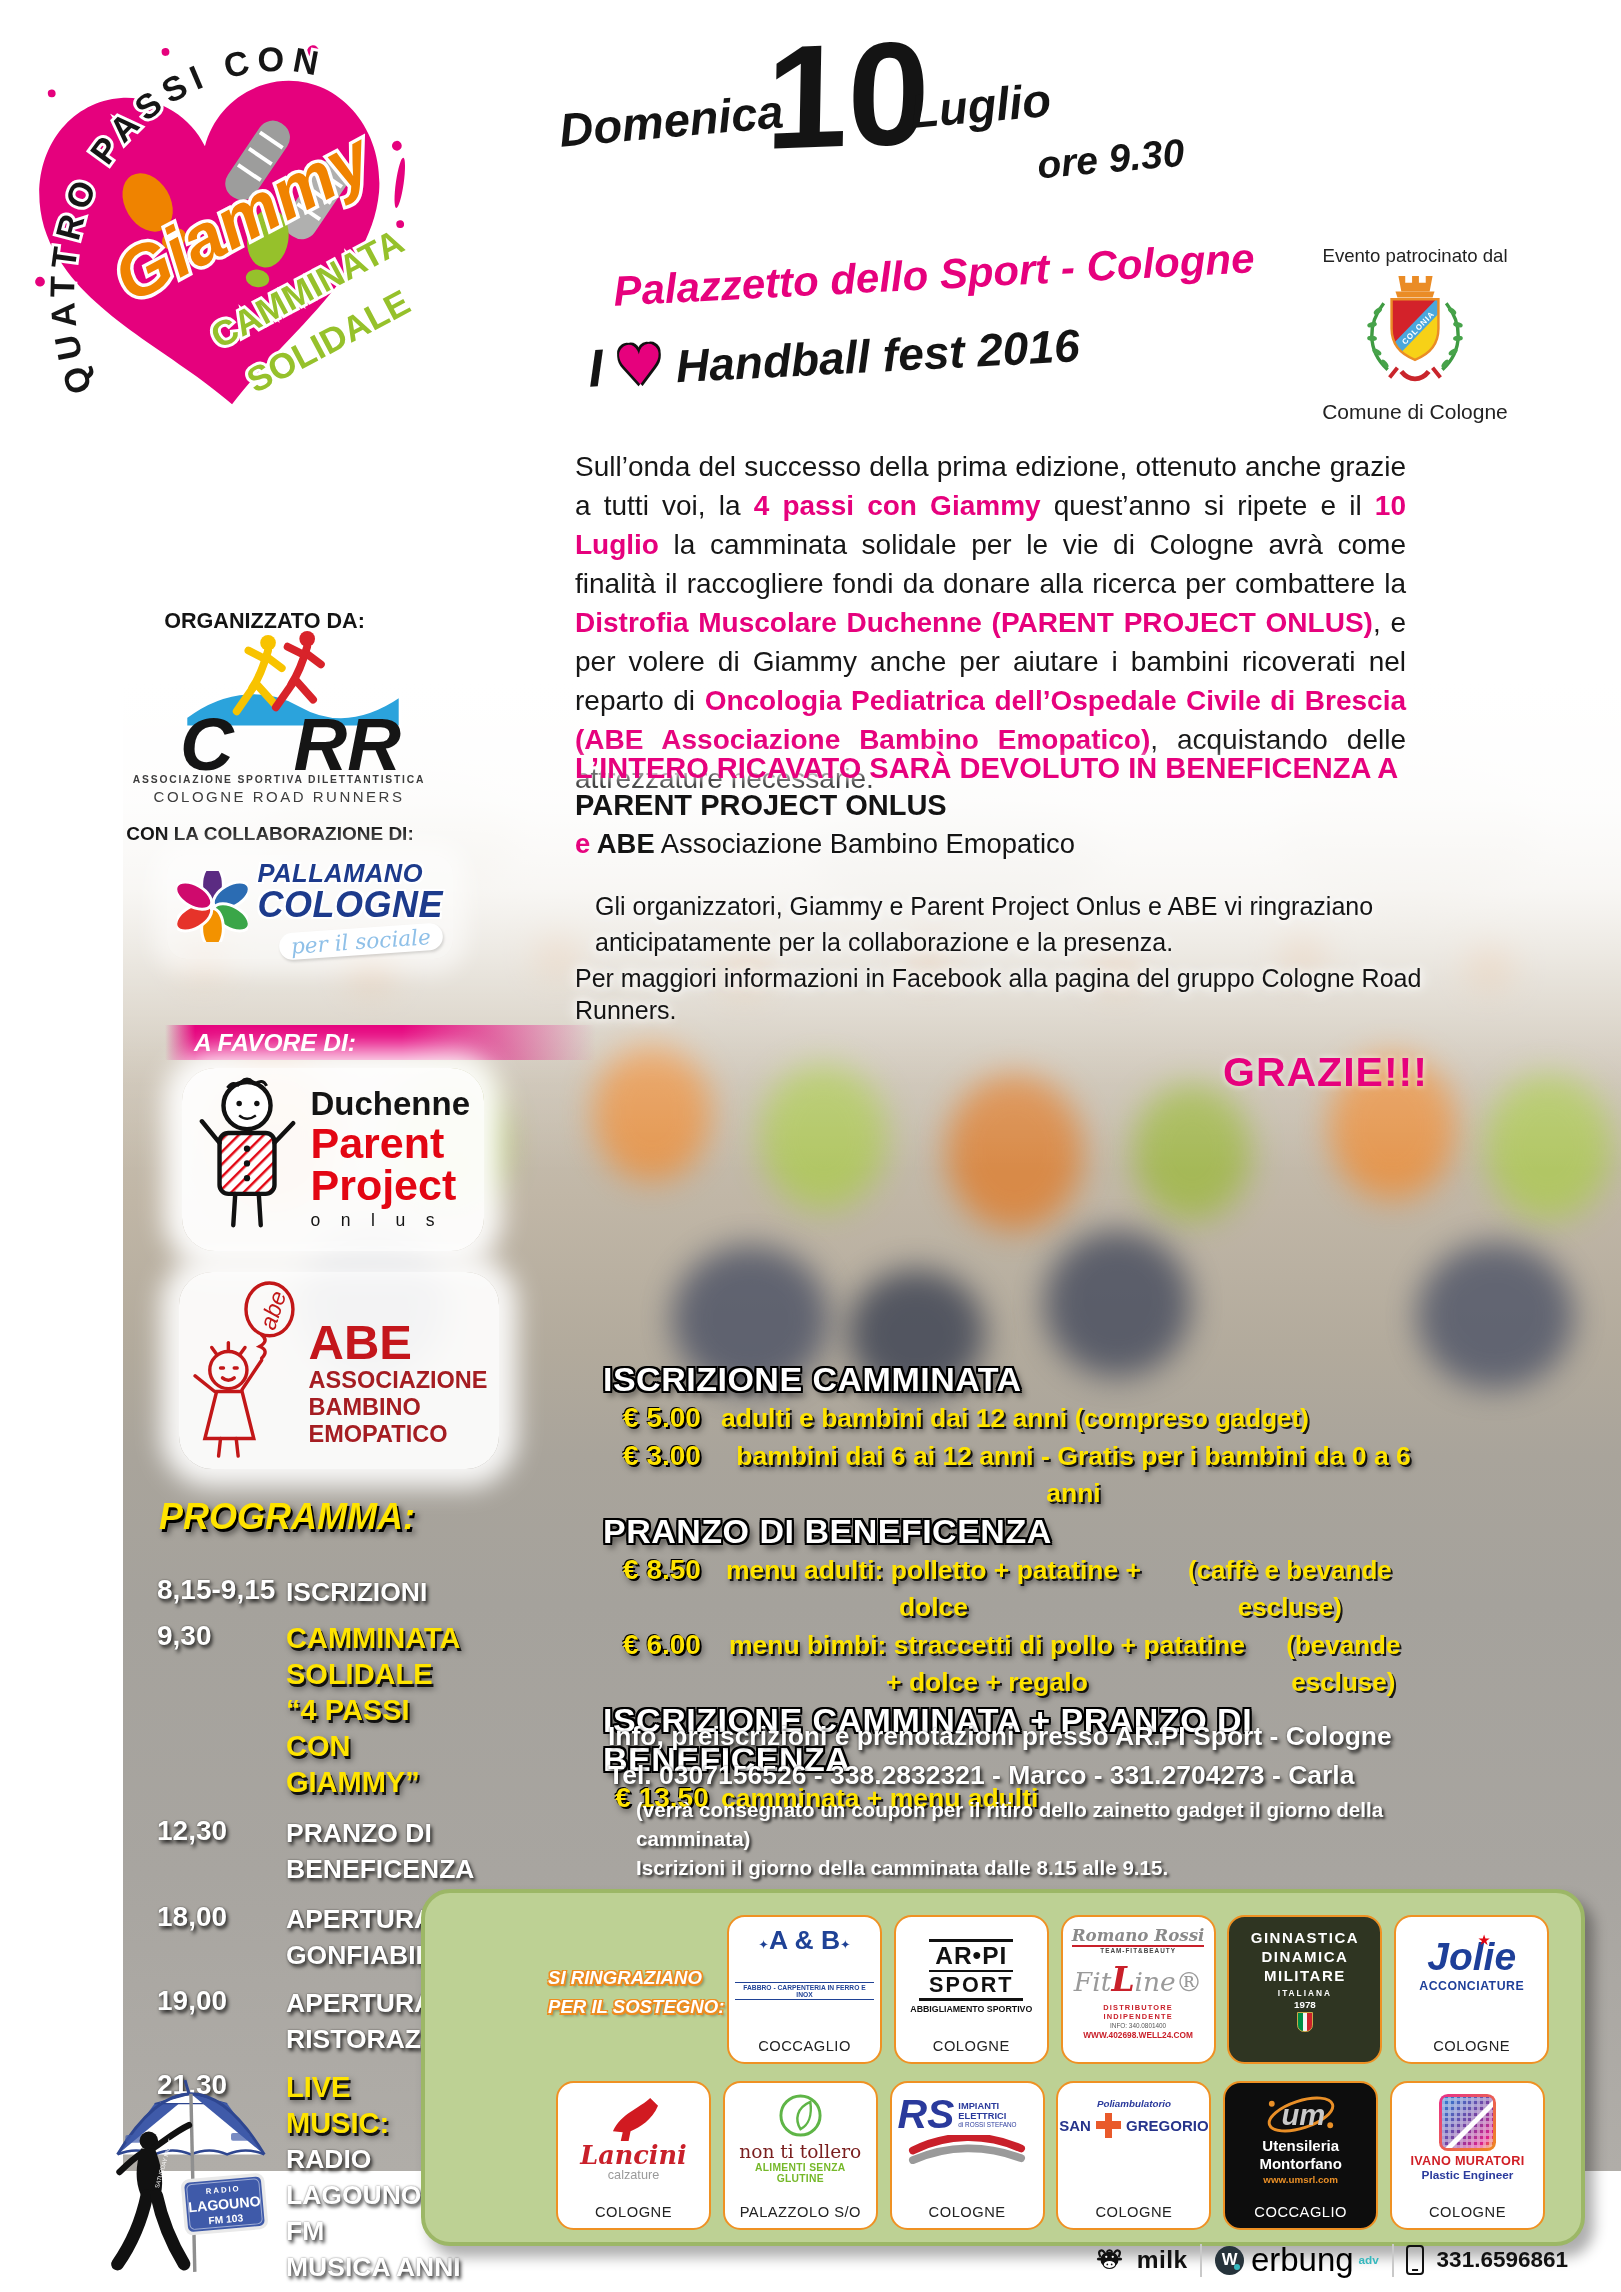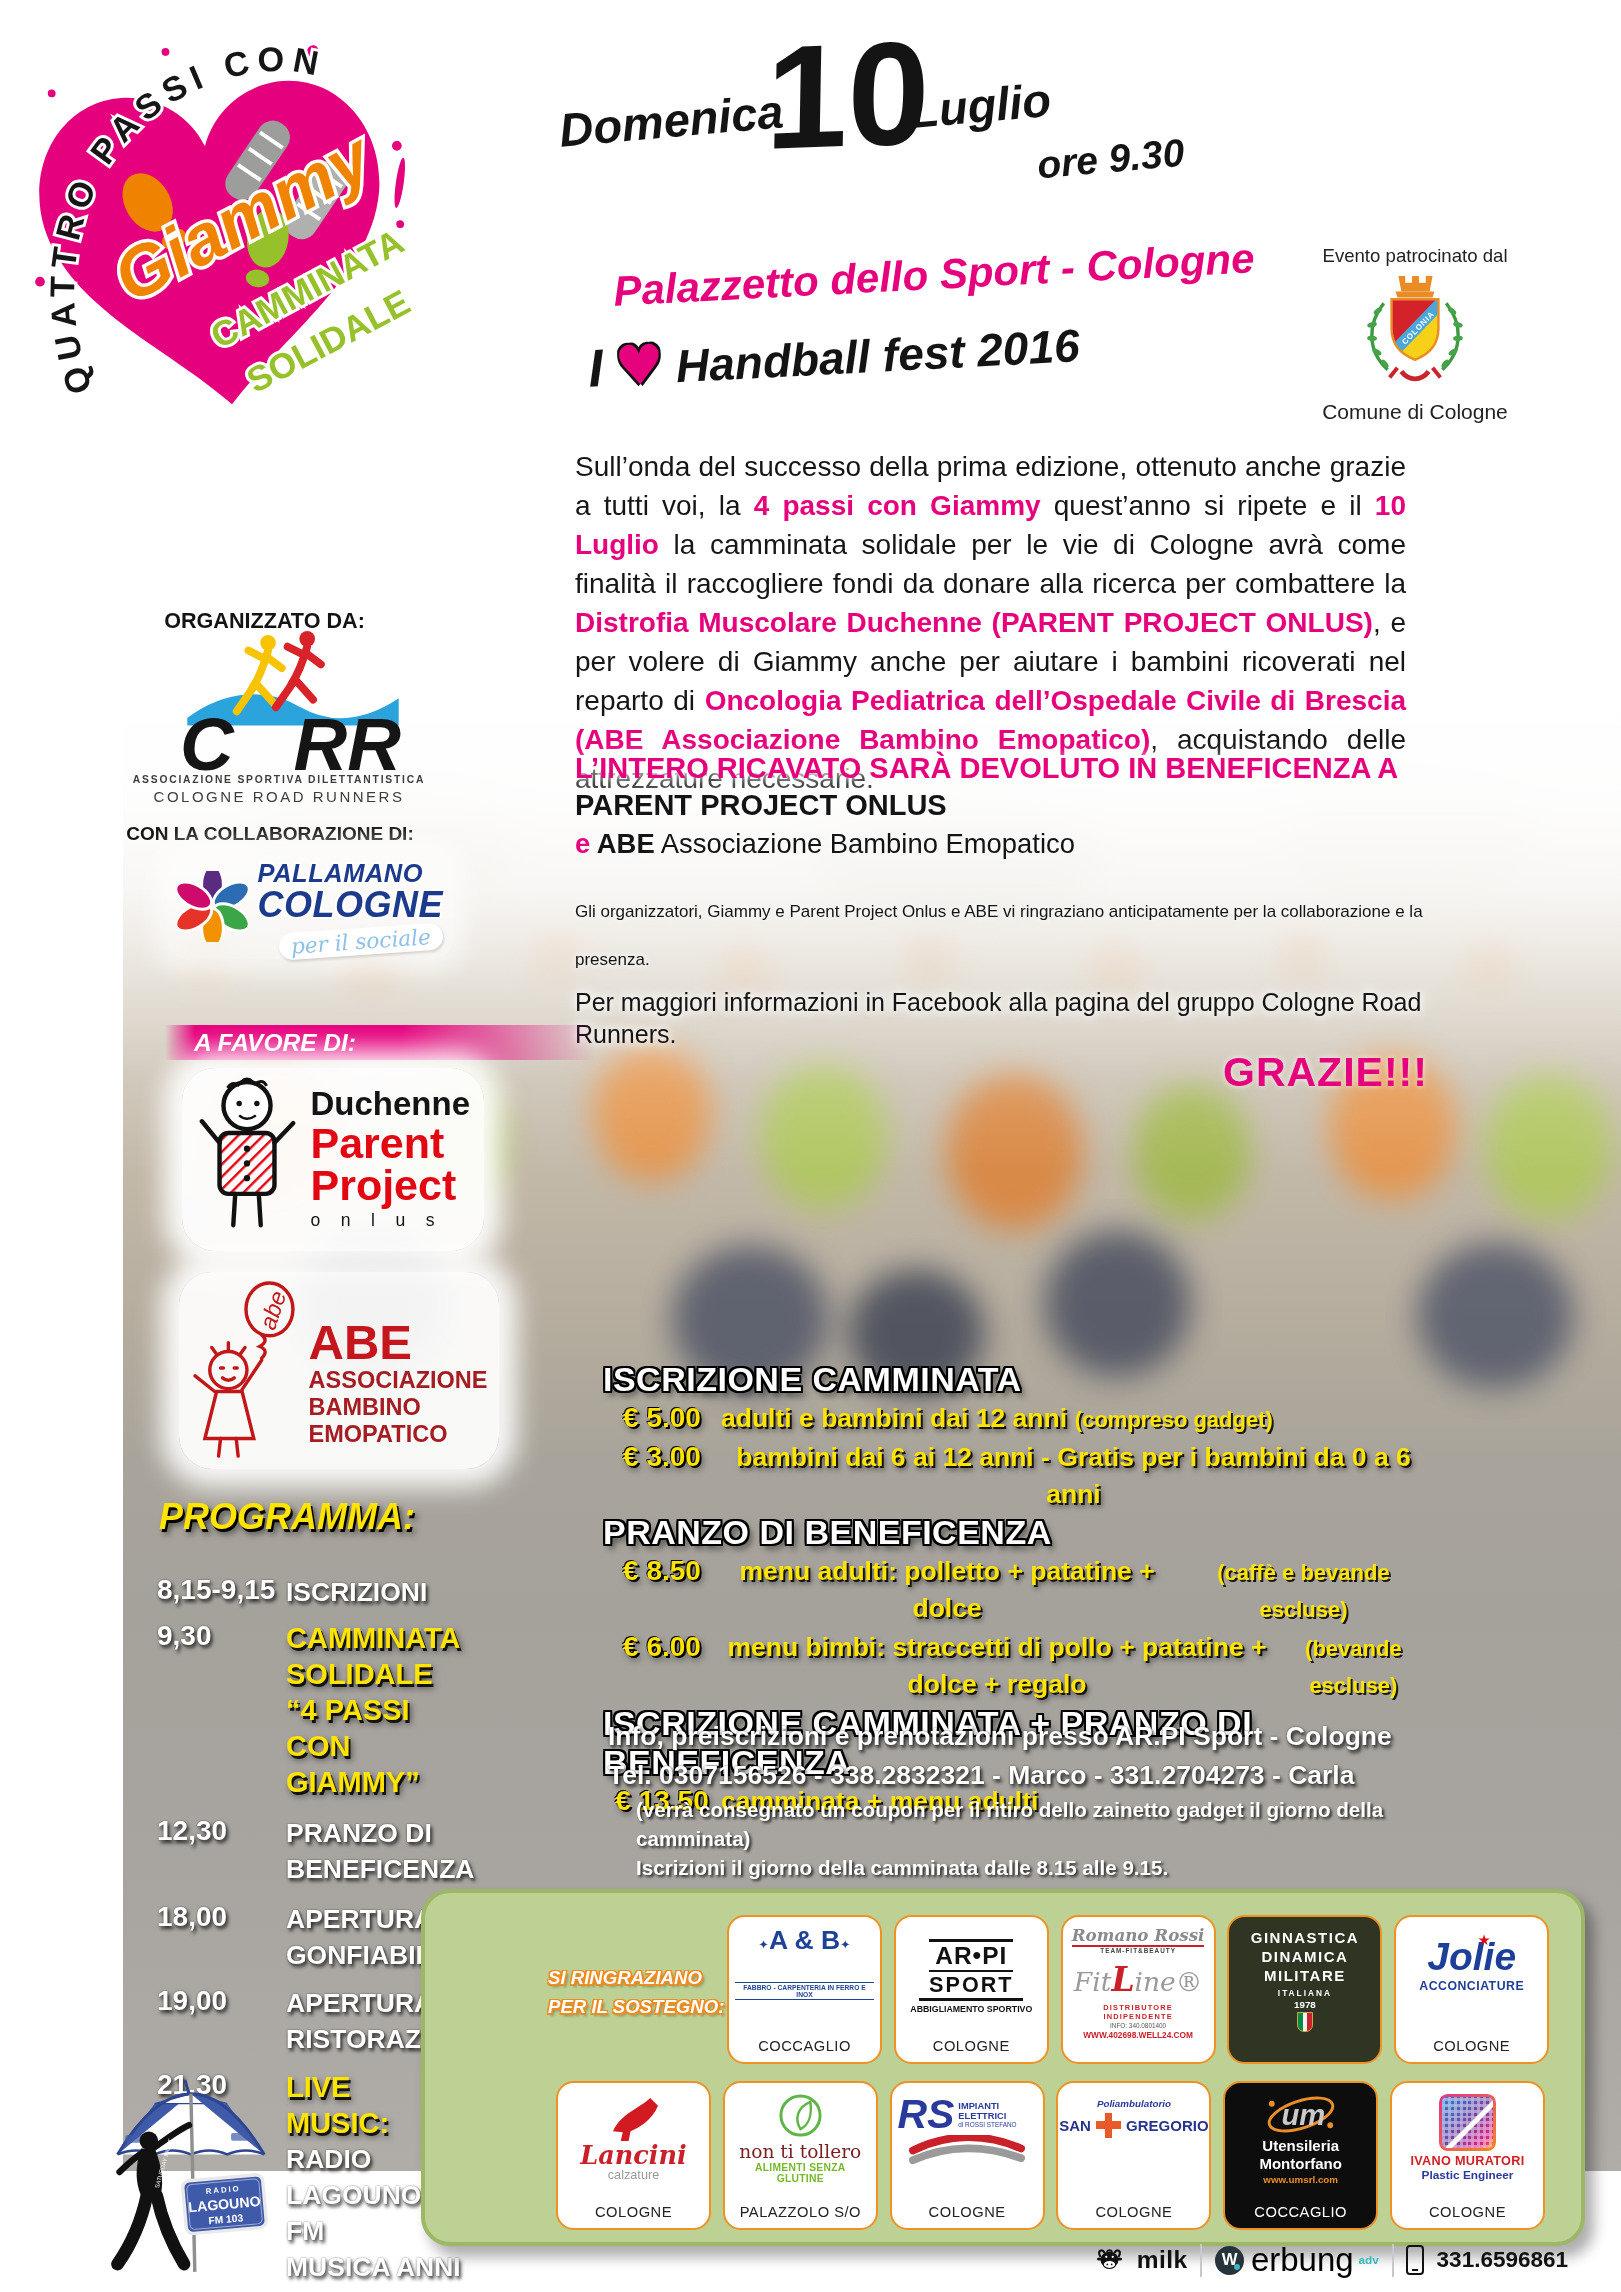--- a/index.html
+++ b/index.html
@@ -33,21 +33,21 @@
   
   .intro{left:575px;top:447px;width:831px;font-size:28px;line-height:39px;text-align:justify;color:#161616;}
   .intro .pk{color:#e6017d;font-weight:800;}
   .benef{left:575px;top:751px;width:921px;text-shadow:0 0 7.8px #fff,0 0 13.7px #fff,0 0 19.6px #fff;}
   .benef .bh{color:#e6017d;font-weight:900;font-size:29px;line-height:35px;}
   .benef .b1{font-weight:900;font-size:29px;line-height:39px;}
   .benef .b2{font-size:27.4px;line-height:37px;}
   .benef .b2 .e{color:#e6017d;font-weight:900;}
   .benef .b2 .abe{font-weight:900;}
   .benef .b3{font-size:26.5px;line-height:33px;margin-left:83px;}
-  .benef .t1{margin-top:25.5px;font-size:17px;line-height:48px;width:916px;}
+  .benef .t1{margin-top:25.5px;font-size:25px;line-height:36px;width:916px;margin-left:20px;}
   .benef .t2{font-size:25px;line-height:32px;margin-top:2px;}
   .grazie{left:1223px;top:1049px;font-size:41px;font-weight:900;color:#e6017d;letter-spacing:1px;
     text-shadow:0 0 5.9px rgba(255,255,255,.8);}
 
   
   .org-label{left:137px;top:608px;width:255px;text-align:center;font-size:21.6px;font-weight:900;}
   .crr-sub1{left:127px;top:774px;width:304px;text-align:center;font-size:10.3px;letter-spacing:1.8px;color:#3d3d3d;font-weight:600;}
   .crr-sub2{left:127px;top:788px;width:304px;text-align:center;font-size:15px;letter-spacing:2.5px;color:#3d3d3d;}
   .collab-label{left:123px;top:823px;width:294px;text-align:center;font-size:19px;font-weight:900;}
   .pallamano{left:167px;top:855px;display:flex;gap:9.8px;align-items:center;
@@ -92,21 +92,21 @@
   
   .pricing{left:603px;top:1360px;width:823px;}
   .price-h{color:#fff;font-weight:900;font-size:34px;letter-spacing:0.5px;line-height:39px;
     text-shadow:-2px -2px 0 #000,2px -2px 0 #000,-2px 2px 0 #000,2px 2px 0 #000,-2px 0 0 #000,2px 0 0 #000,0 -2px 0 #000,0 2px 0 #000,3.9px 4.9px 5.9px rgba(0,0,0,.55);}
   .price-row{display:flex;align-items:baseline;line-height:37px;text-align:center;}
   .pr-price{min-width:118px;font-size:28px;font-weight:900;color:#ffe400;
     text-shadow:2px 2px 0 #000,-1px -1px 0 #000,2.9px 3.9px 5.9px rgba(0,0,0,.5);}
   .pr-desc{font-size:26.5px;font-weight:600;color:#ffe400;
     text-shadow:2px 2px 0 rgba(0,0,0,.85),2.9px 3.9px 4.9px rgba(0,0,0,.5);}
   .pr-desc .bb{font-weight:900;}
-  .pr-note{font-size:22px;font-weight:600;color:#ffe400;margin-left:7.8px;
+  .pr-note{font-size:26px;font-weight:600;color:#ffe400;margin-left:7.8px;
     text-shadow:2px 2px 0 rgba(0,0,0,.85);}
   .info{left:608px;top:1717px;width:863px;}
   .info .i1{font-size:26.5px;font-weight:900;color:#fff;line-height:39px;
     text-shadow:2px 2.9px 3.9px rgba(0,0,0,.8),0 0 2px rgba(0,0,0,.6);}
   .info .i2{font-size:20.6px;font-weight:800;color:#fff;line-height:29px;
     text-shadow:2px 2px 2.9px rgba(0,0,0,.8);margin-left:28px;}
 
   
   .panel{left:421px;top:1889px;width:1164px;height:357px;background:#bdd194;border:4.9px solid #9cb766;
     border-radius:29px;box-sizing:border-box;box-shadow:8.8px 10.8px 13.7px rgba(0,0,0,.32);}

